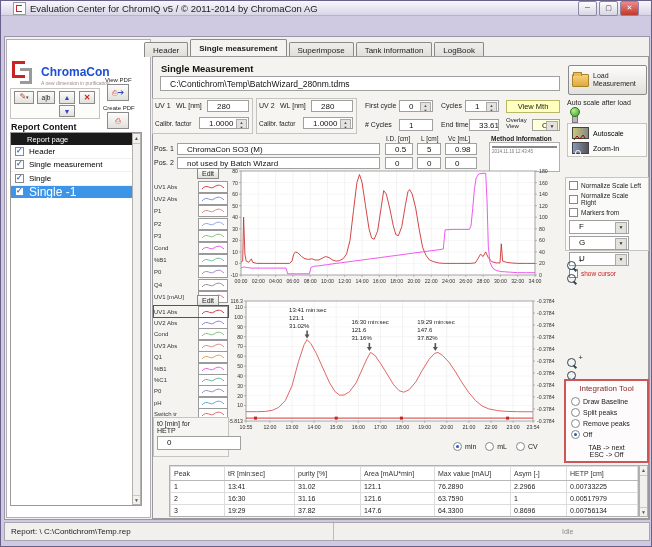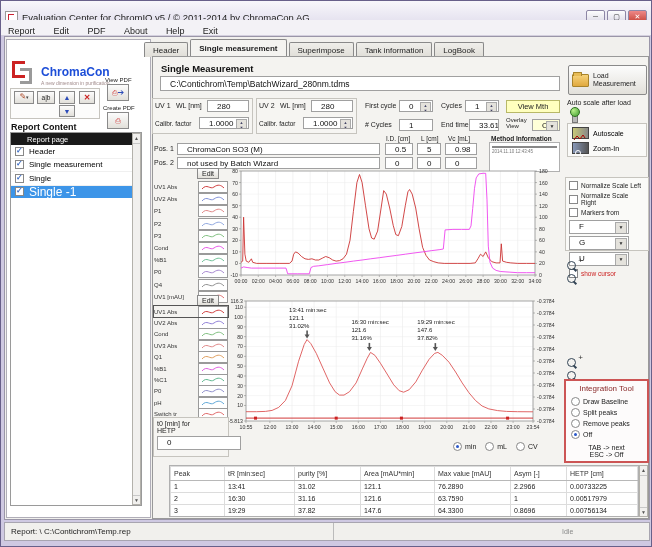--- a/index.html
+++ b/index.html
@@ -1,18 +1,18 @@
 <!DOCTYPE html>
 <html><head>
 <meta charset="utf-8">
 <style>
   body{margin:0;font-family:"Liberation Sans",sans-serif;background:#888}
   .window{position:relative;width:652px;height:547px;background:#cfc9e2;border:1px solid #68608a;overflow:hidden;box-sizing:border-box}
   .abs{position:absolute;box-sizing:border-box}
-  .titlebar{left:0;top:0;width:100%;height:34px;background:linear-gradient(#f8f7fb,#d9d5e8);border-bottom:1px solid #b9b2cf;font-size:9.5px;color:#222;display:flex;align-items:center;padding:0 4px}
+  .titlebar{left:0;top:0;width:100%;height:15px;background:linear-gradient(#f8f7fb,#d9d5e8);border-bottom:1px solid #b9b2cf;font-size:9.5px;color:#222;display:flex;align-items:center;padding:0 12px}
   .appicon{width:11px;height:11px;border:1px solid #999;background:#fff;margin-right:4px;position:relative}
   .appicon::after{content:"";position:absolute;left:2px;top:2px;width:5px;height:5px;border:1.5px solid #c23;border-right:none}
   .winbtn{width:17px;height:13px;border:1px solid #8d86a5;border-radius:2px;font-size:7px;line-height:11px;text-align:center;margin-left:2px;background:linear-gradient(#fdfdfd,#d8d5e4);color:#333}
   .winbtn.close{background:linear-gradient(#e88,#c0392b);color:#fff}
   .menubar{left:0;top:19px;width:100%;height:16px;background:#f3f2f6;border-bottom:1px solid #d4d0de}
   .menu-item{display:inline-block;padding:2px 7px;font-size:9px;color:#222}
   .workspace{left:3px;top:35px;width:646px;height:484px;background:#f1f0ed;border:1px solid #9a96a8}
   .sidebar{left:5px;top:38px;width:145px;height:479px;background:#fff;border:1px solid #b0aeb8}
   .lbl{font-size:7.5px;color:#222;white-space:nowrap}
   .inp{background:#fff;border:1px solid #a0a0a0;font-size:8px;line-height:11px;height:12px;padding:0 9px;overflow:hidden;white-space:nowrap;color:#111}
@@ -52,28 +52,20 @@
 <div class="window">
 
   <div class="abs titlebar">
     <span class="appicon"></span>
     <span style="flex:1">Evaluation Center for ChromIQ v5 / © 2011-2014 by ChromaCon AG</span>
     <span class="winbtn">─</span>
     <span class="winbtn">▢</span>
     <span class="winbtn close">✕</span>
   </div>
 
-  <div class="abs menubar">
-    <span class="menu-item">Report</span>
-    <span class="menu-item">Edit</span>
-    <span class="menu-item">PDF</span>
-    <span class="menu-item">About</span>
-    <span class="menu-item">Help</span>
-    <span class="menu-item">Exit</span>
-  </div>
 
   <div class="abs workspace"></div>
 
   <div class="abs sidebar"></div>
 
   <div class="abs" style="left:10px;top:60px;width:26px;height:26px">
     <div class="abs" style="left:1px;top:0;width:13px;height:17px;border:3px solid #cc2222;border-right:none"></div>
     <div class="abs" style="left:9px;top:7px;width:12px;height:16px;border:3px solid #9a9a9a;border-left:none"></div>
   </div>
   <div class="abs" style="left:40px;top:64px;font-size:12px;font-weight:bold;color:#1d4ed8">ChromaCon</div>

